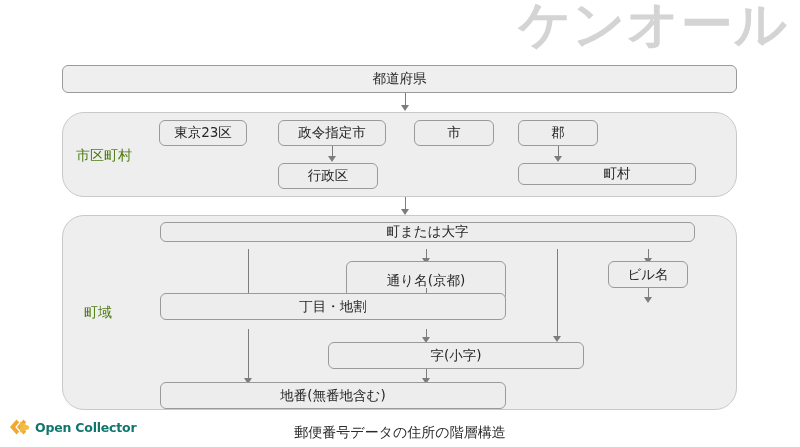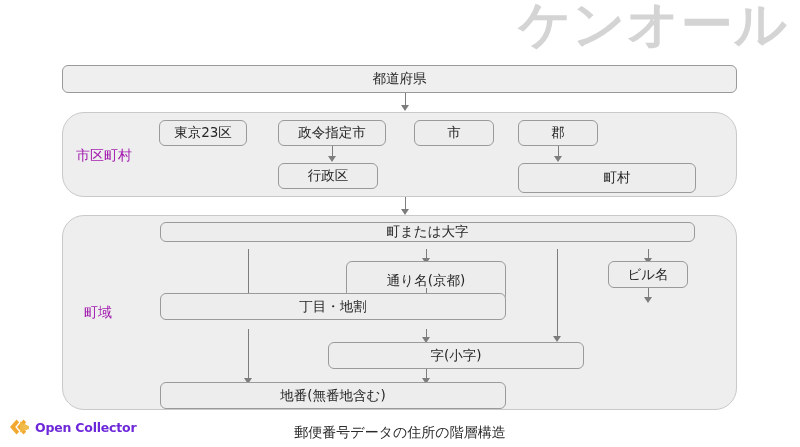--- a/index.html
+++ b/index.html
@@ -41,21 +41,21 @@
   .group {
     position: absolute;
     background: #eeeeee;
     border: 1px solid #c9c9c9;
     border-radius: 22px;
     box-sizing: border-box;
   }
   .group-label {
     position: absolute;
     font-size: 14px;
-    color: #a21caf;
+    color: #4d7c0f;
     white-space: nowrap;
   }
 
   
   .node {
     position: absolute;
     background: #ededed;
     border: 1px solid #9a9a9a;
     border-radius: 6px;
     box-sizing: border-box;
@@ -90,21 +90,21 @@
     left: 8px;
     top: 419px;
     display: flex;
     align-items: center;
     gap: 5px;
   }
   .logo-mark { display: block; }
   .logo-text {
     font-size: 12.5px;
     font-weight: 700;
-    color: #6d28d9;
+    color: #0f766e;
     letter-spacing: -0.2px;
     white-space: nowrap;
   }
   .caption {
     position: absolute;
     left: 0; right: 0;
     top: 424px;
     text-align: center;
     font-size: 14px;
     color: #2b2b2b;
@@ -133,21 +133,21 @@
   <div class="node" style="left:414px; top:120px; width:80px; height:26px;">市</div>
 
   <div class="node" style="left:518px; top:120px; width:80px; height:26px;">郡</div>
 
   <div class="vline" style="left:332px; top:146px; height:13px;"></div>
   <div class="arrowhead" style="left:328px; top:156px;"></div>
   <div class="node" style="left:278px; top:163px; width:100px; height:26px;">行政区</div>
 
   <div class="vline" style="left:558px; top:146px; height:13px;"></div>
   <div class="arrowhead" style="left:554px; top:156px;"></div>
-  <div class="node" style="left:518px; top:163px; width:178px; height:30px;padding-left:20px;">町村</div>
+  <div class="node" style="left:518px; top:163px; width:178px; height:22px;padding-left:20px;">町村</div>
 
   <div class="vline" style="left:405px; top:197px; height:16px;"></div>
   <div class="arrowhead" style="left:401px; top:209px;"></div>
 
   <div class="group" style="left:62px; top:215px; width:675px; height:195px;"></div>
   <div class="group-label" style="left:84px; top:304px;">町域</div>
 
   <div class="node" style="left:160px; top:222px; width:535px; height:20px;">町または大字</div>
 
   <div class="vline" style="left:426px; top:249px; height:12px;"></div>

